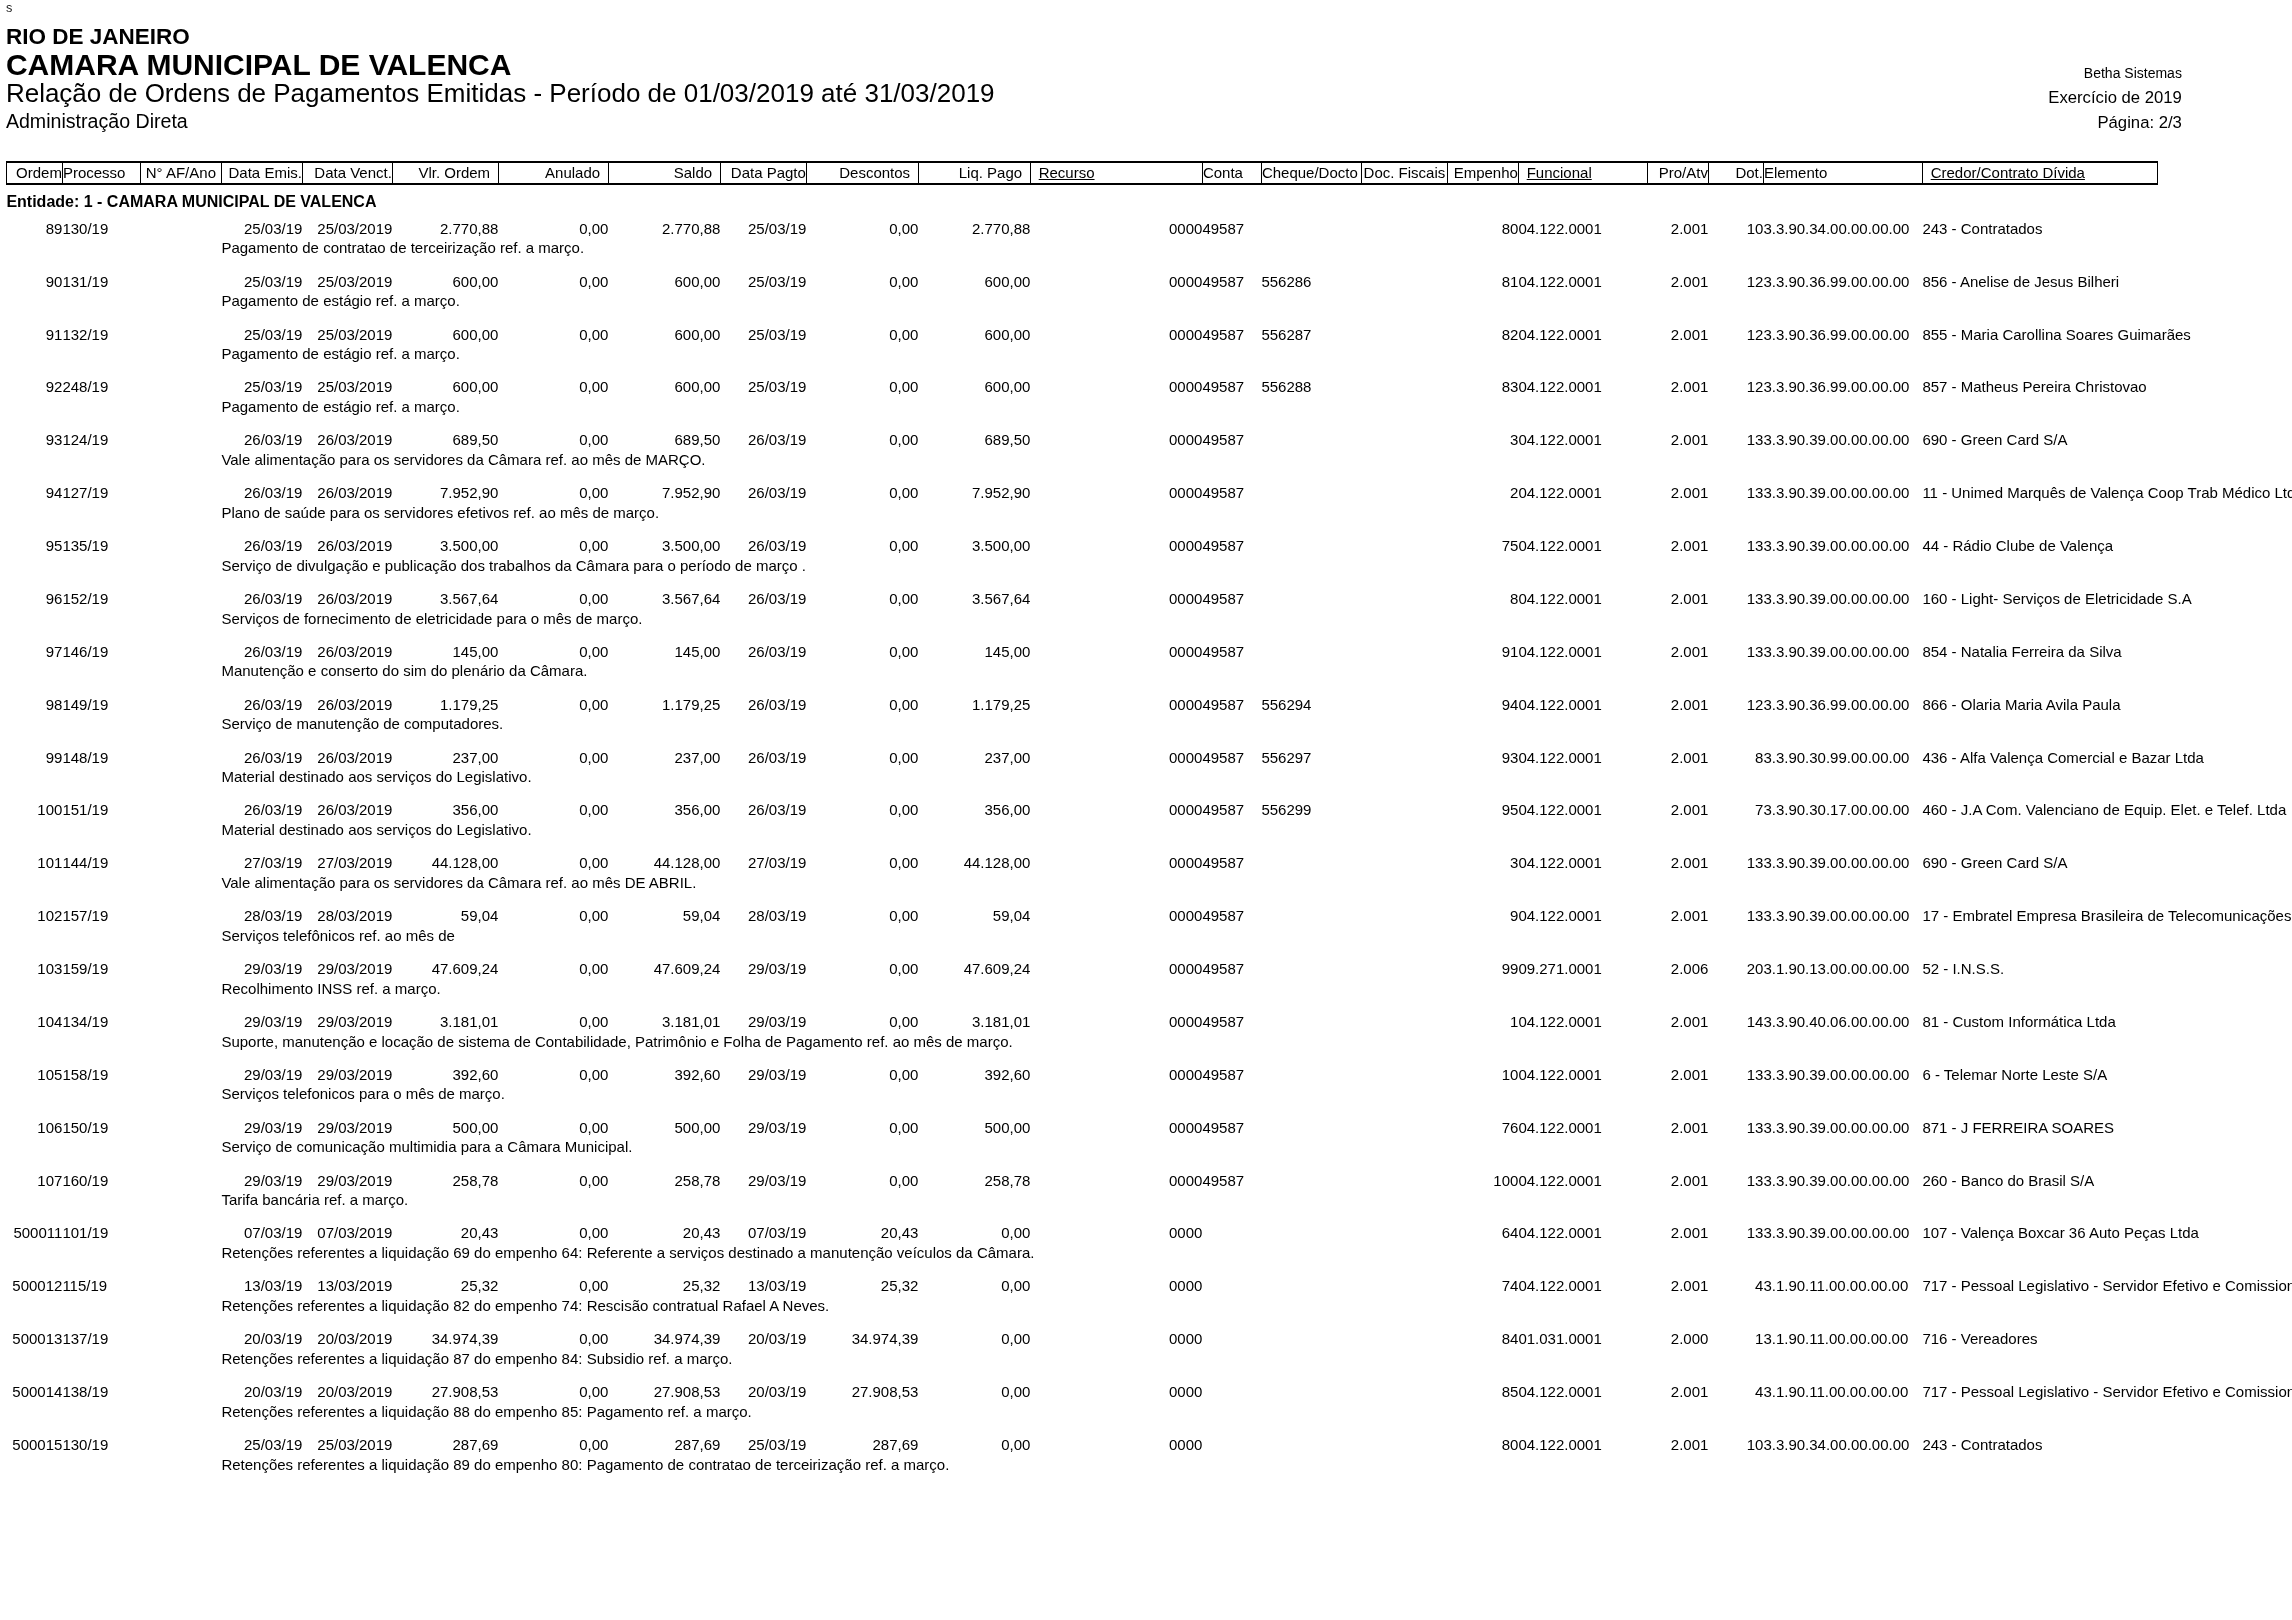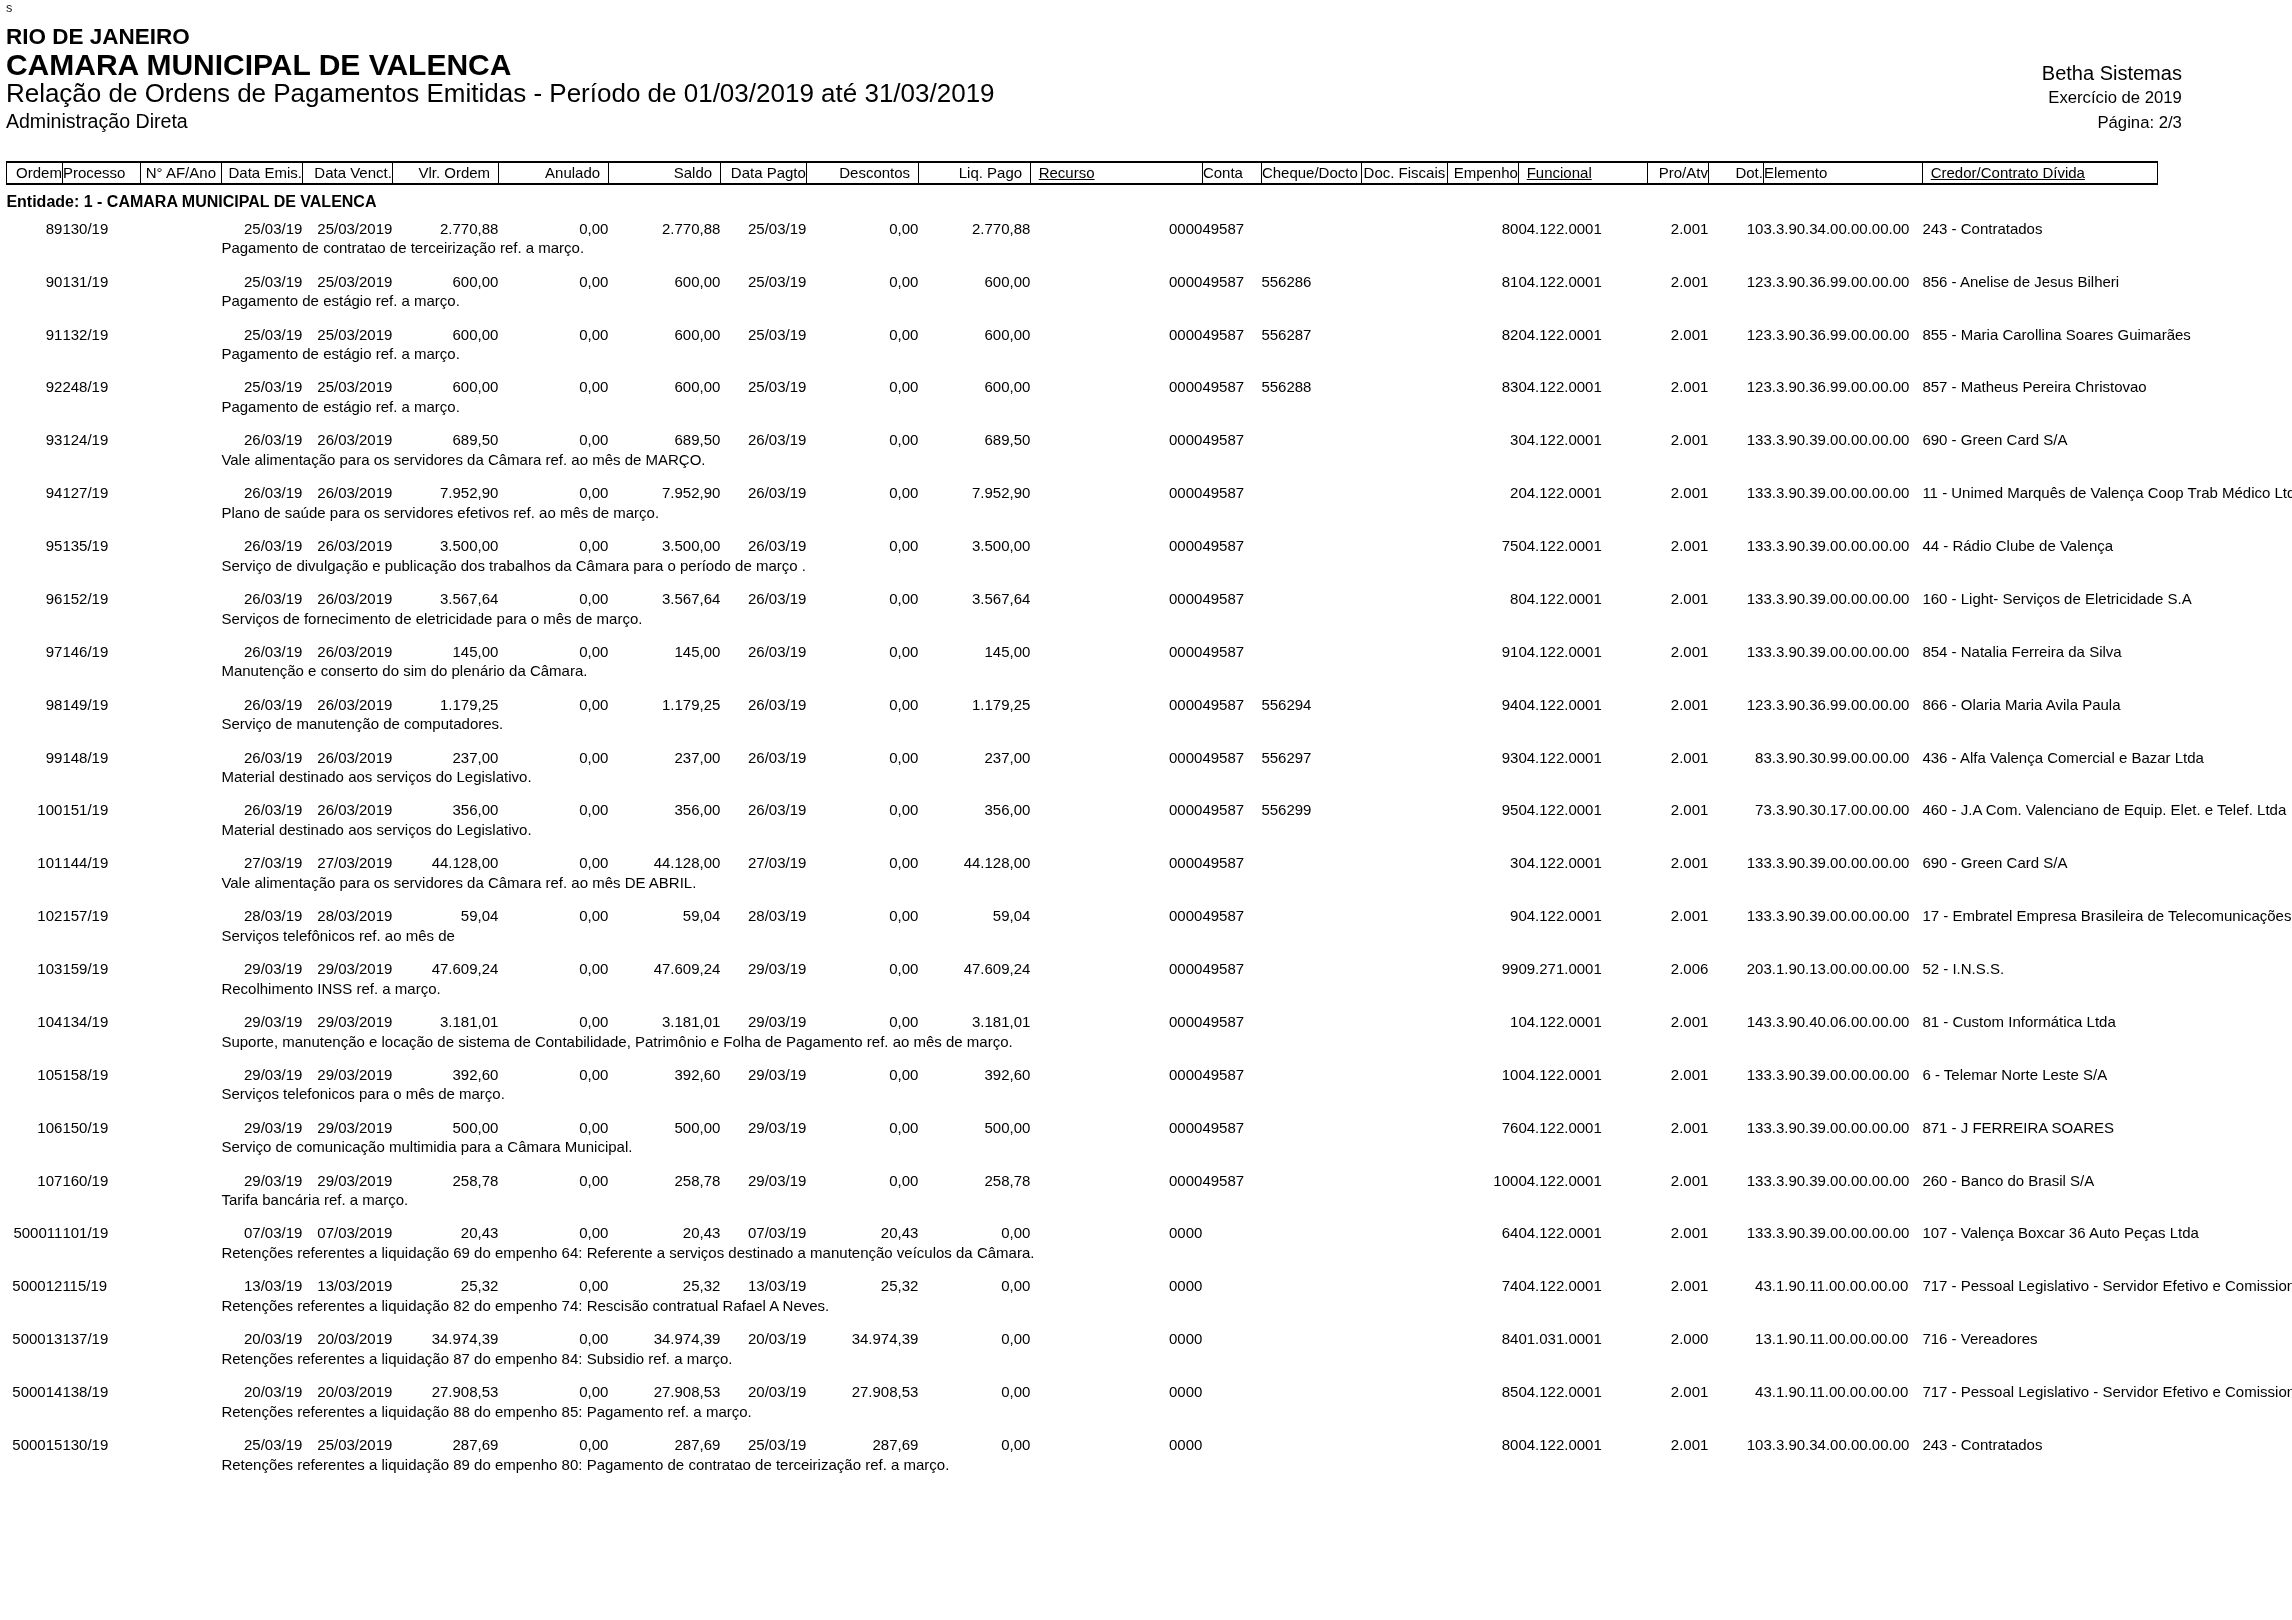--- a/index.html
+++ b/index.html
@@ -20,21 +20,21 @@
     justify-content:space-between;
     align-items:flex-end;
     width:2176px;
     margin-top:9.8px;
   }
   .hdr-left .h-state{font-size:22.5px;font-weight:bold;line-height:28px;}
   .hdr-left .h-entity{font-size:30px;font-weight:bold;line-height:28px;}
   .hdr-left .h-title{font-size:26px;line-height:28px;}
   .hdr-left .h-scope{font-size:19.6px;line-height:28px;}
   .hdr-right{text-align:right;padding-top:2px;}
-  .hdr-right .h-vendor{font-size:20px;line-height:25.5px;}
+  .hdr-right .h-vendor{font-size:14px;line-height:25.5px;}
   .hdr-right .h-exercise{font-size:16.7px;line-height:24.5px;}
   .hdr-right .h-page{font-size:16.7px;line-height:24.5px;}
 
   table.report{
     margin-top:25.5px;
     border-collapse:collapse;
     table-layout:fixed;
     width:2152px;
     font-size:15px;
   }

